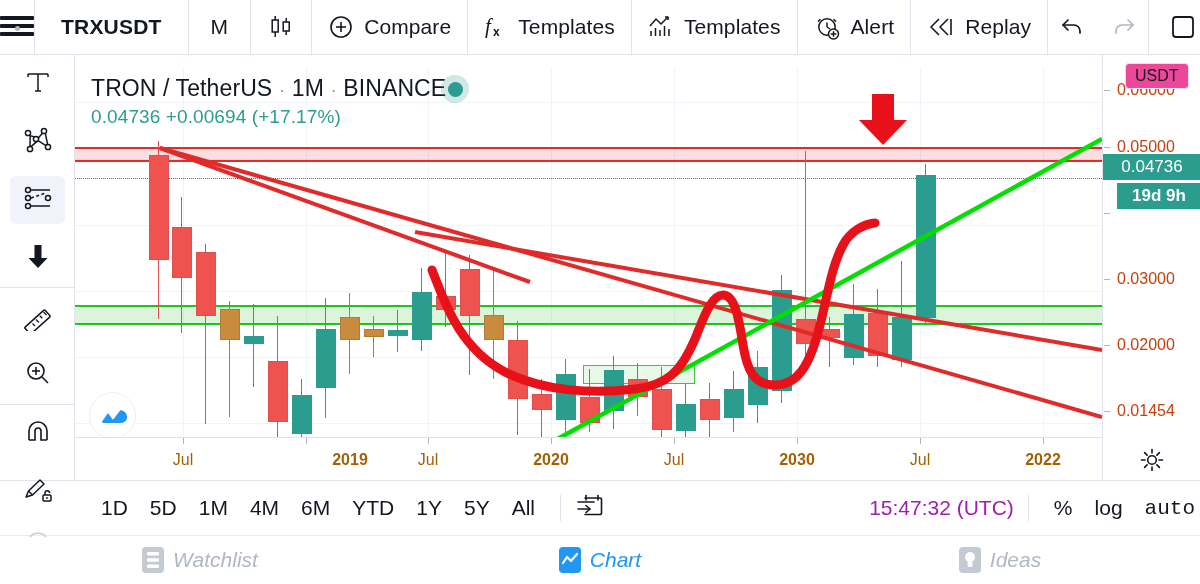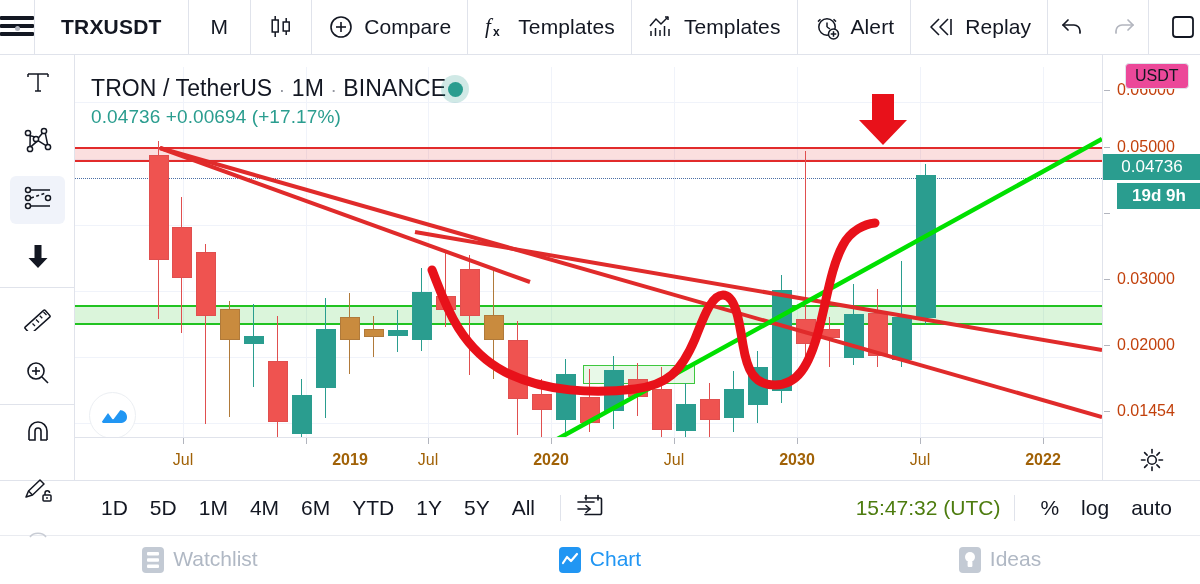--- a/index.html
+++ b/index.html
@@ -109,30 +109,30 @@
   }
 
   
   .bottombar {
     position:absolute; left:0; top:480px; width:1200px; height:55px;
     background:#fff; border-top:1px solid #e0e3eb;
     display:flex; align-items:center;
   }
   .range-btn { font-size:21px; color:#131722; padding:0 11px; }
   .vline { width:1px; height:26px; background:#e0e3eb; margin:0 14px; }
-  .clock { font-size:21px; color:#4d7c0f; }
+  .clock { font-size:21px; color:#a21caf; }
   .rbtn { font-size:21px; color:#131722; padding:0 11px; }
 
   
   .bottomnav {
     position:absolute; left:0; top:535px; width:1200px; height:49px;
     background:#fff; border-top:1px solid #e9ebf0;
     display:flex; align-items:center;
   }
-  .nav-item { flex:1; display:flex; align-items:flex-start; justify-content:center; gap:9px; }
+  .nav-item { flex:1; display:flex; align-items:center; justify-content:center; gap:9px;font-style:italic; }
   .nav-label { font-size:21px; color:#b0b8c4; }
   .nav-item.active .nav-label { color:#2196f3; }
   .nav-ico { width:22px; height:26px; border-radius:4px; background:#c3cad4; position:relative; }
   .nav-item.active .nav-ico { background:#2196f3; }
 </style>
 </head>
 <body>
 
 <div id="app">
 
@@ -667,21 +667,21 @@
         </svg>
       </span>
     </div>
 
     <div style="flex:1;"></div>
 
     <div class="clock">15:47:32 (UTC)</div>
     <div class="vline"></div>
     <div class="rbtn">%</div>
     <div class="rbtn">log</div>
-    <div class="rbtn" style="padding-right:28px;">auto</div>
+    <div class="rbtn" style="padding-right:5px;font-family:Liberation Mono, monospace;">auto</div>
   </div>
 
   <div class="bottomnav">
 
     <div class="nav-item">
       <span class="nav-ico">
         <svg width="22" height="26" viewBox="0 0 22 26">
           <rect x="5" y="5" width="12" height="3.4" rx="1" fill="#fff"></rect>
           <rect x="5" y="11.3" width="12" height="3.4" rx="1" fill="#fff"></rect>
           <rect x="5" y="17.6" width="12" height="3.4" rx="1" fill="#fff"></rect>

